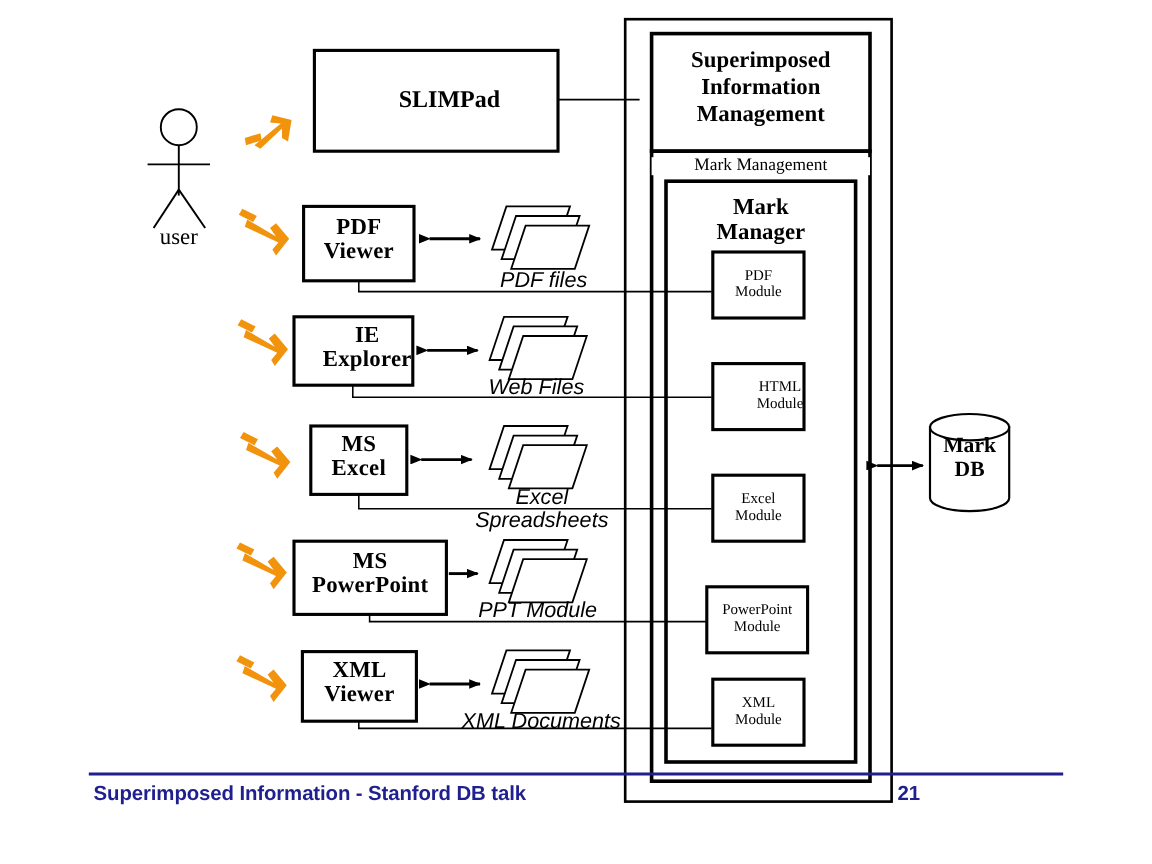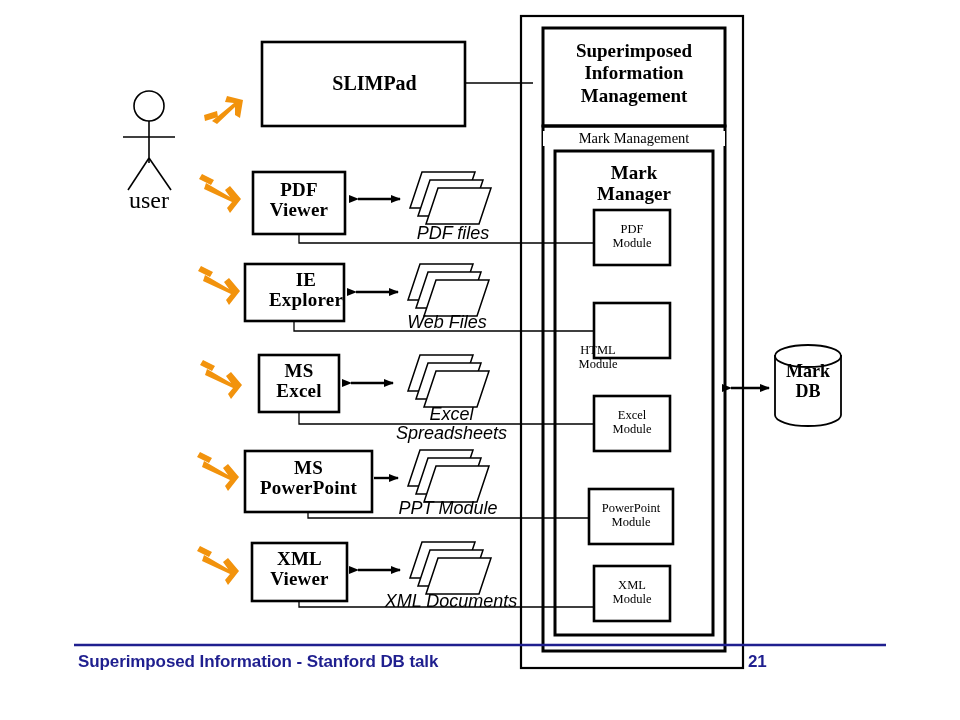--- a/index.html
+++ b/index.html
@@ -75,21 +75,21 @@
     line-height: 1.15;
   }
   .db-label {
     font-family: "Liberation Serif", serif;
     font-weight: bold;
     font-size: 18px;
     line-height: 1.1;
   }
   .actor-label {
     font-family: "Liberation Serif", serif;
-    font-size: 24px;
+    font-size: 19px;
     font-weight: normal;
   }
   
   .footer-text {
     position: absolute;
     font-family: "Liberation Sans", sans-serif;
     font-size: 17px;
     font-weight: bold;
     color: #1f1f8f;
     letter-spacing: -0.1px;
@@ -251,21 +251,21 @@
 
   <div class="lbl panel-title" style="left:543px; top:40px; width:182px;">Superimposed
 Information
 Management</div>
 
   <div class="lbl manager-label" style="left:555px; top:163px; width:158px;">Mark
 Manager</div>
 
   <div class="lbl module-label" style="left:594px; top:222px; width:76px;">PDF
 Module</div>
-  <div class="lbl module-label" style="left:560px; top:315px; width:76px;margin-top:28px;">HTML
+  <div class="lbl module-label" style="left:612px; top:315px; width:76px;">HTML
 Module</div>
   <div class="lbl module-label" style="left:594px; top:408px; width:76px;">Excel
 Module</div>
   <div class="lbl module-label" style="left:589px; top:501px; width:84px;">PowerPoint
 Module</div>
   <div class="lbl module-label" style="left:594px; top:578px; width:76px;">XML
 Module</div>
 
   <div class="lbl db-label" style="left:775px; top:362px; width:66px;">Mark
 DB</div>

